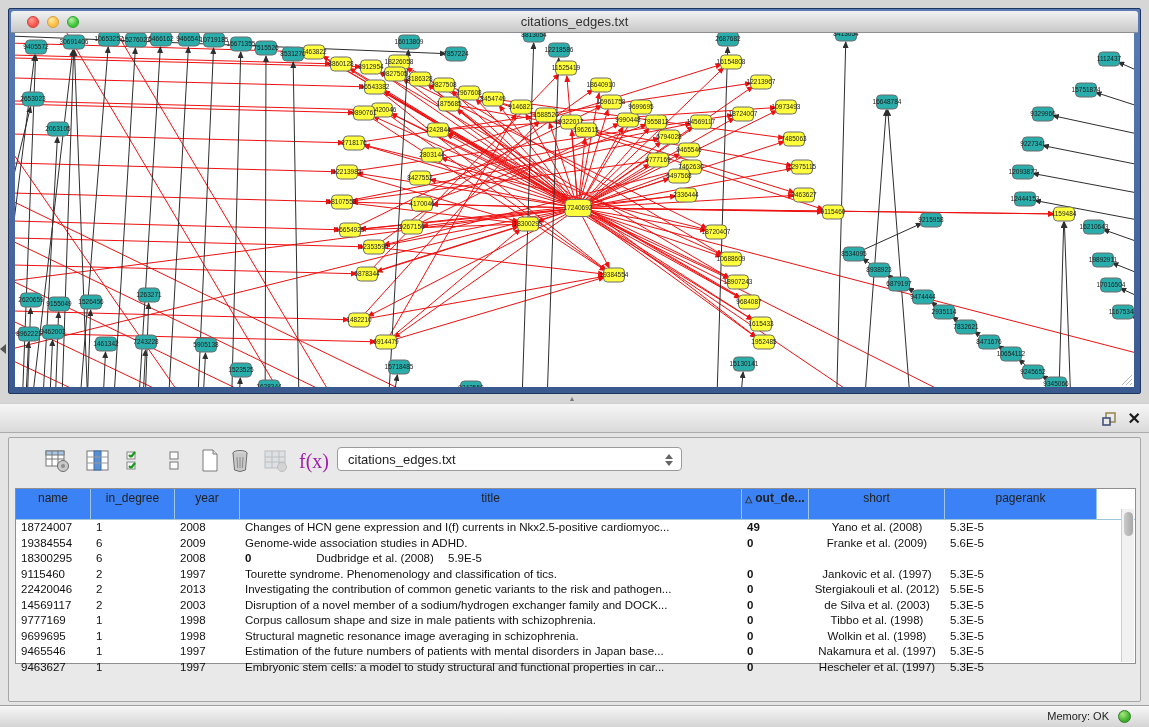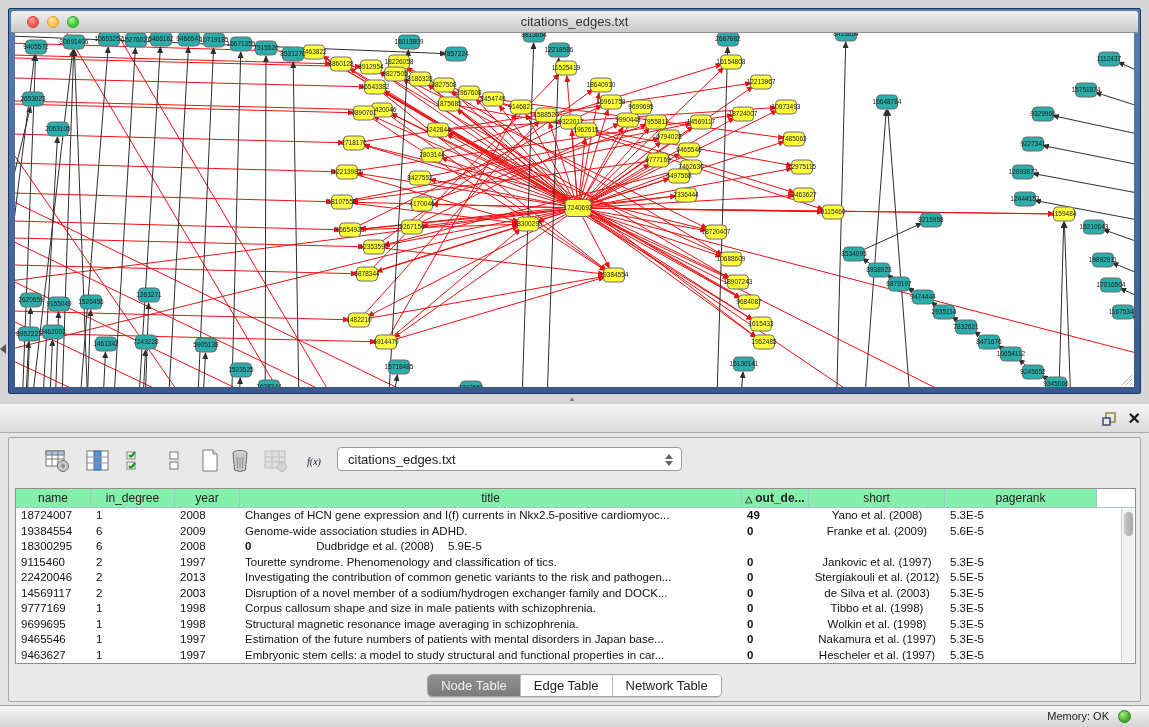--- a/index.html
+++ b/index.html
@@ -34,32 +34,32 @@
   .tp-float { position:absolute; right:32px; top:7px; width:16px; height:16px; cursor:pointer; }
   .tp-close { position:absolute; right:8px; top:5px; font-size:16px; font-weight:bold; color:#1a1a1a; cursor:pointer; }
 
   .tp-body { position:absolute; left:8px; top:34px; width:1133px; height:265px;
     background:#e9e9e9; border:1px solid #a6a6a6; border-radius:2px; }
 
   
   .toolbar { position:absolute; left:0; top:0; width:100%; height:46px; }
   .tb-btn { position:absolute; top:8px; width:30px; height:30px; border:none; background:transparent; cursor:pointer; }
   .tb-btn svg { display:block; margin:auto; }
-  .fx { font-family:"Liberation Serif", serif; font-style:italic; font-size:10px; color:#0f172a; }
+  .fx { font-family:"Liberation Serif", serif; font-size:20px; color:#a21caf; }
   .combo { position:absolute; left:328px; top:9px; width:345px; height:24px; background:#fff;
     border:1px solid #9b9b9b; border-radius:4px; font-size:13px; color:#222; text-align:left;
     padding:0 22px 0 10px; cursor:pointer; }
   .combo .spin { position:absolute; right:8px; top:4px; width:8px; height:16px; }
   .spin i { display:block; width:0; height:0; margin:2px auto; }
   .spin .up { border-left:4px solid transparent; border-right:4px solid transparent; border-bottom:5px solid #666; }
   .spin .dn { border-left:4px solid transparent; border-right:4px solid transparent; border-top:5px solid #666; }
 
   
   .grid { position:absolute; left:6px; top:50px; width:1121px; height:176px; background:#fff; border:1px solid #8f8f8f; }
-  .thead { display:flex; height:19px; background:#86efac; border-bottom:1px solid #9dc6dd;justify-content:space-between; }
+  .thead { display:flex; height:31px; background:#3b82f6; border-bottom:1px solid #9dc6dd;justify-content:space-between; }
   .th { font-size:12px; color:#222; text-align:center; line-height:18px; border-right:1px solid #9dc6dd;
         overflow:hidden; white-space:nowrap; }
   .th:last-child { border-right:none; background:#fff; }
   .sort-tri { font-size:9px; margin-right:3px; color:#333; }
   .tbody { position:relative; }
   .tr { display:flex; height:15.5px; }
   .td { font-size:11.5px; color:#111; line-height:15.5px; padding:0 0 0 5px; overflow:hidden; white-space:nowrap; }
   .c0{width:75px;} .c1{width:84px;} .c2{width:65px;} .c3{width:502px;} .c4{width:67px;font-weight:bold;}
   .c5{width:136px; text-align:center; padding:0;} .c6{width:152px;} .c7{width:40px; flex:1;}
   .vscroll { position:absolute; right:1px; top:20px; bottom:1px; width:13px; background:#f1f1f1; border-left:1px solid #cfcfcf; }
@@ -956,26 +956,19 @@
             <div class="td c5">Hescheler et al. (1997)</div>
             <div class="td c6">5.3E-5</div>
             <div class="td c7"></div>
           </div>
         </div>
       <div class="vscroll">
         <div class="vthumb"></div>
       </div>
     </div>
 
-    <div class="tabs">
-      <div class="seg">
-        <button class="sel">Node Table</button>
-        <button>Edge Table</button>
-        <button>Network Table</button>
-      </div>
-    </div>
   </div>
 </div>
 
 <div class="status-bar">
   <span class="mem">Memory: OK</span>
   <span class="mem-dot"></span>
 </div>
 
 </body></html>

